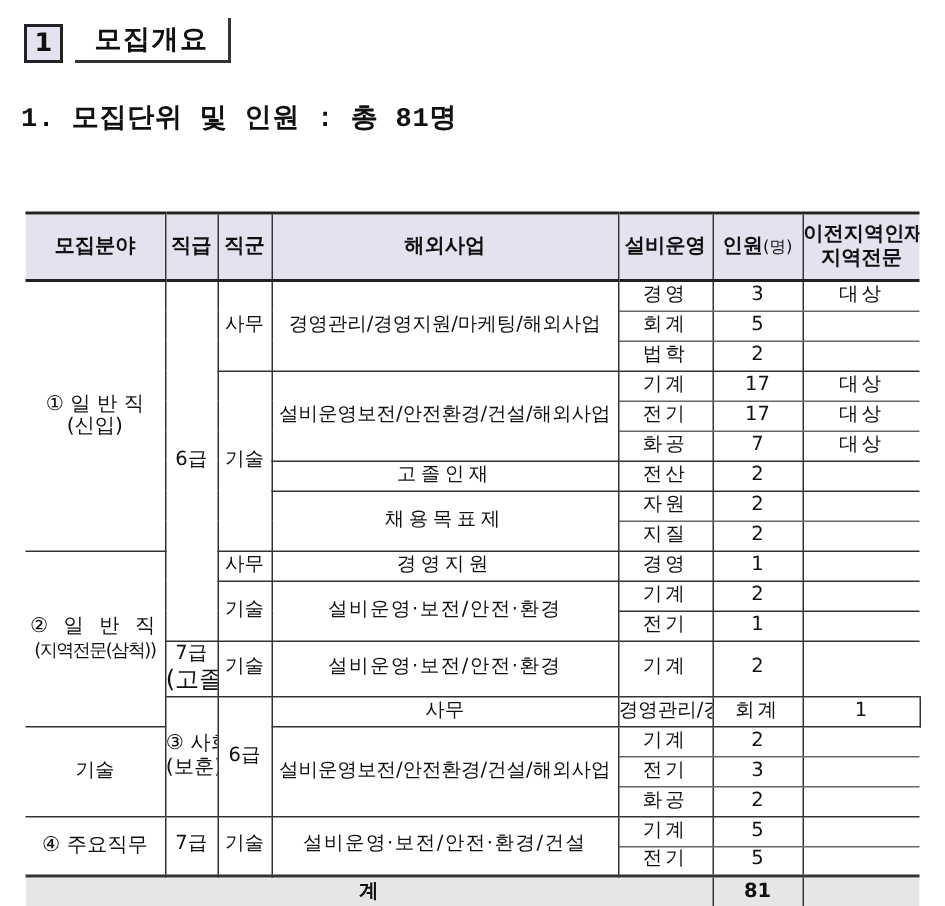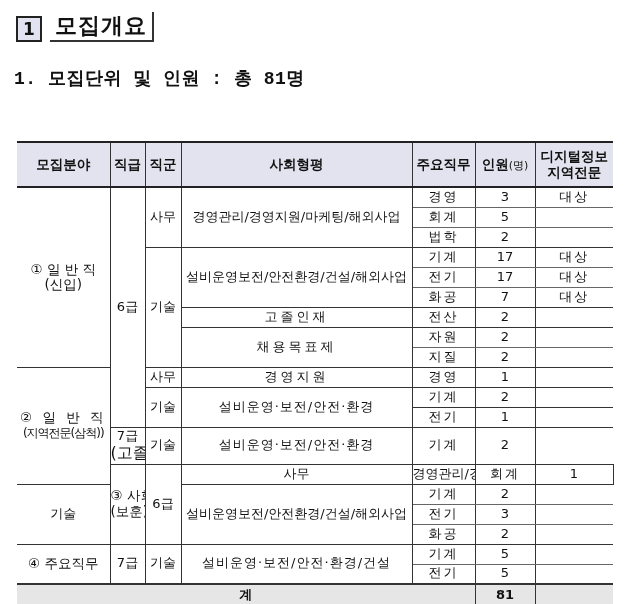--- a/index.html
+++ b/index.html
@@ -5,21 +5,21 @@
     html, body { margin: 0; padding: 0; background: #ffffff; }
     body { width: 630px; height: 604px; position: relative; overflow: hidden;
       font-family: "DejaVu Sans", "Liberation Sans", sans-serif; color: #111; }
 
     .section-head { position: absolute; left: 16px; top: 12px; height: 30px; display: flex; align-items: flex-end; }
     .num-box { width: 26px; height: 26px; border: 2px solid #222; background: #e2e2f0;
       box-sizing: border-box; display: flex; align-items: center; justify-content: center;
       font-weight: bold; font-size: 17px; }
     .title-box { margin-left: 8px; height: 30px; width: 104px; box-sizing: border-box;
       border-bottom: 2px solid #333; border-right: 2px solid #333; display: flex; align-items: center;
-      justify-content: center; font-weight: bold; font-size: 22px; letter-spacing: 1px; }
+      justify-content: center; font-weight: bold; font-size: 18px; letter-spacing: 1px; }
 
     .subtitle { position: absolute; left: 14px; top: 66px; font-size: 18px; font-weight: bold; letter-spacing: 0.5px; font-family: Liberation Mono, monospace; }
 
     table.recruit { position: absolute; left: 17px; top: 114px; width: 596px; border-collapse: collapse;
       table-layout: fixed; font-size: 13px; margin-top: 27px; }
     table.recruit td, table.recruit th { border: 1px solid #333; padding: 0; text-align: center;
       vertical-align: middle; overflow: hidden; white-space: nowrap; line-height: 1.15; }
     table.recruit tr > *:first-child { border-left: none; }
     table.recruit tr > *:last-child { border-right: none; }
     table.recruit thead th { background: #e3e3ef; font-weight: bold; font-size: 13.5px;
@@ -52,24 +52,24 @@
       <col style="width:231px">
     <col style="width:63px">
       <col style="width:60px">
       <col style="width:78px">
   </colgroup>
   <thead>
     <tr>
       <th>모집분야</th>
       <th>직급</th>
       <th>직군</th>
-      <th>사회형평</th>
-      <th>주요직무</th>
+      <th>해외사업</th>
+      <th>설비운영</th>
       <th><span>인원</span><span class="small">(명)</span></th>
-      <th><span>디지털정보</span><br><span>지역전문</span></th>
+      <th><span>이전지역인재</span><br><span>지역전문</span></th>
     </tr>
   </thead>
   <tbody>
 
     <tr>
       <td rowspan="9" class="group-label"><span>① 일 반 직</span><br><span>(신입)</span></td>
       <td rowspan="12">6급</td>
       <td rowspan="3">사무</td>
       <td rowspan="3">경영관리/경영지원/마케팅/해외사업</td>
       <td class="unit rowline">경영</td>

